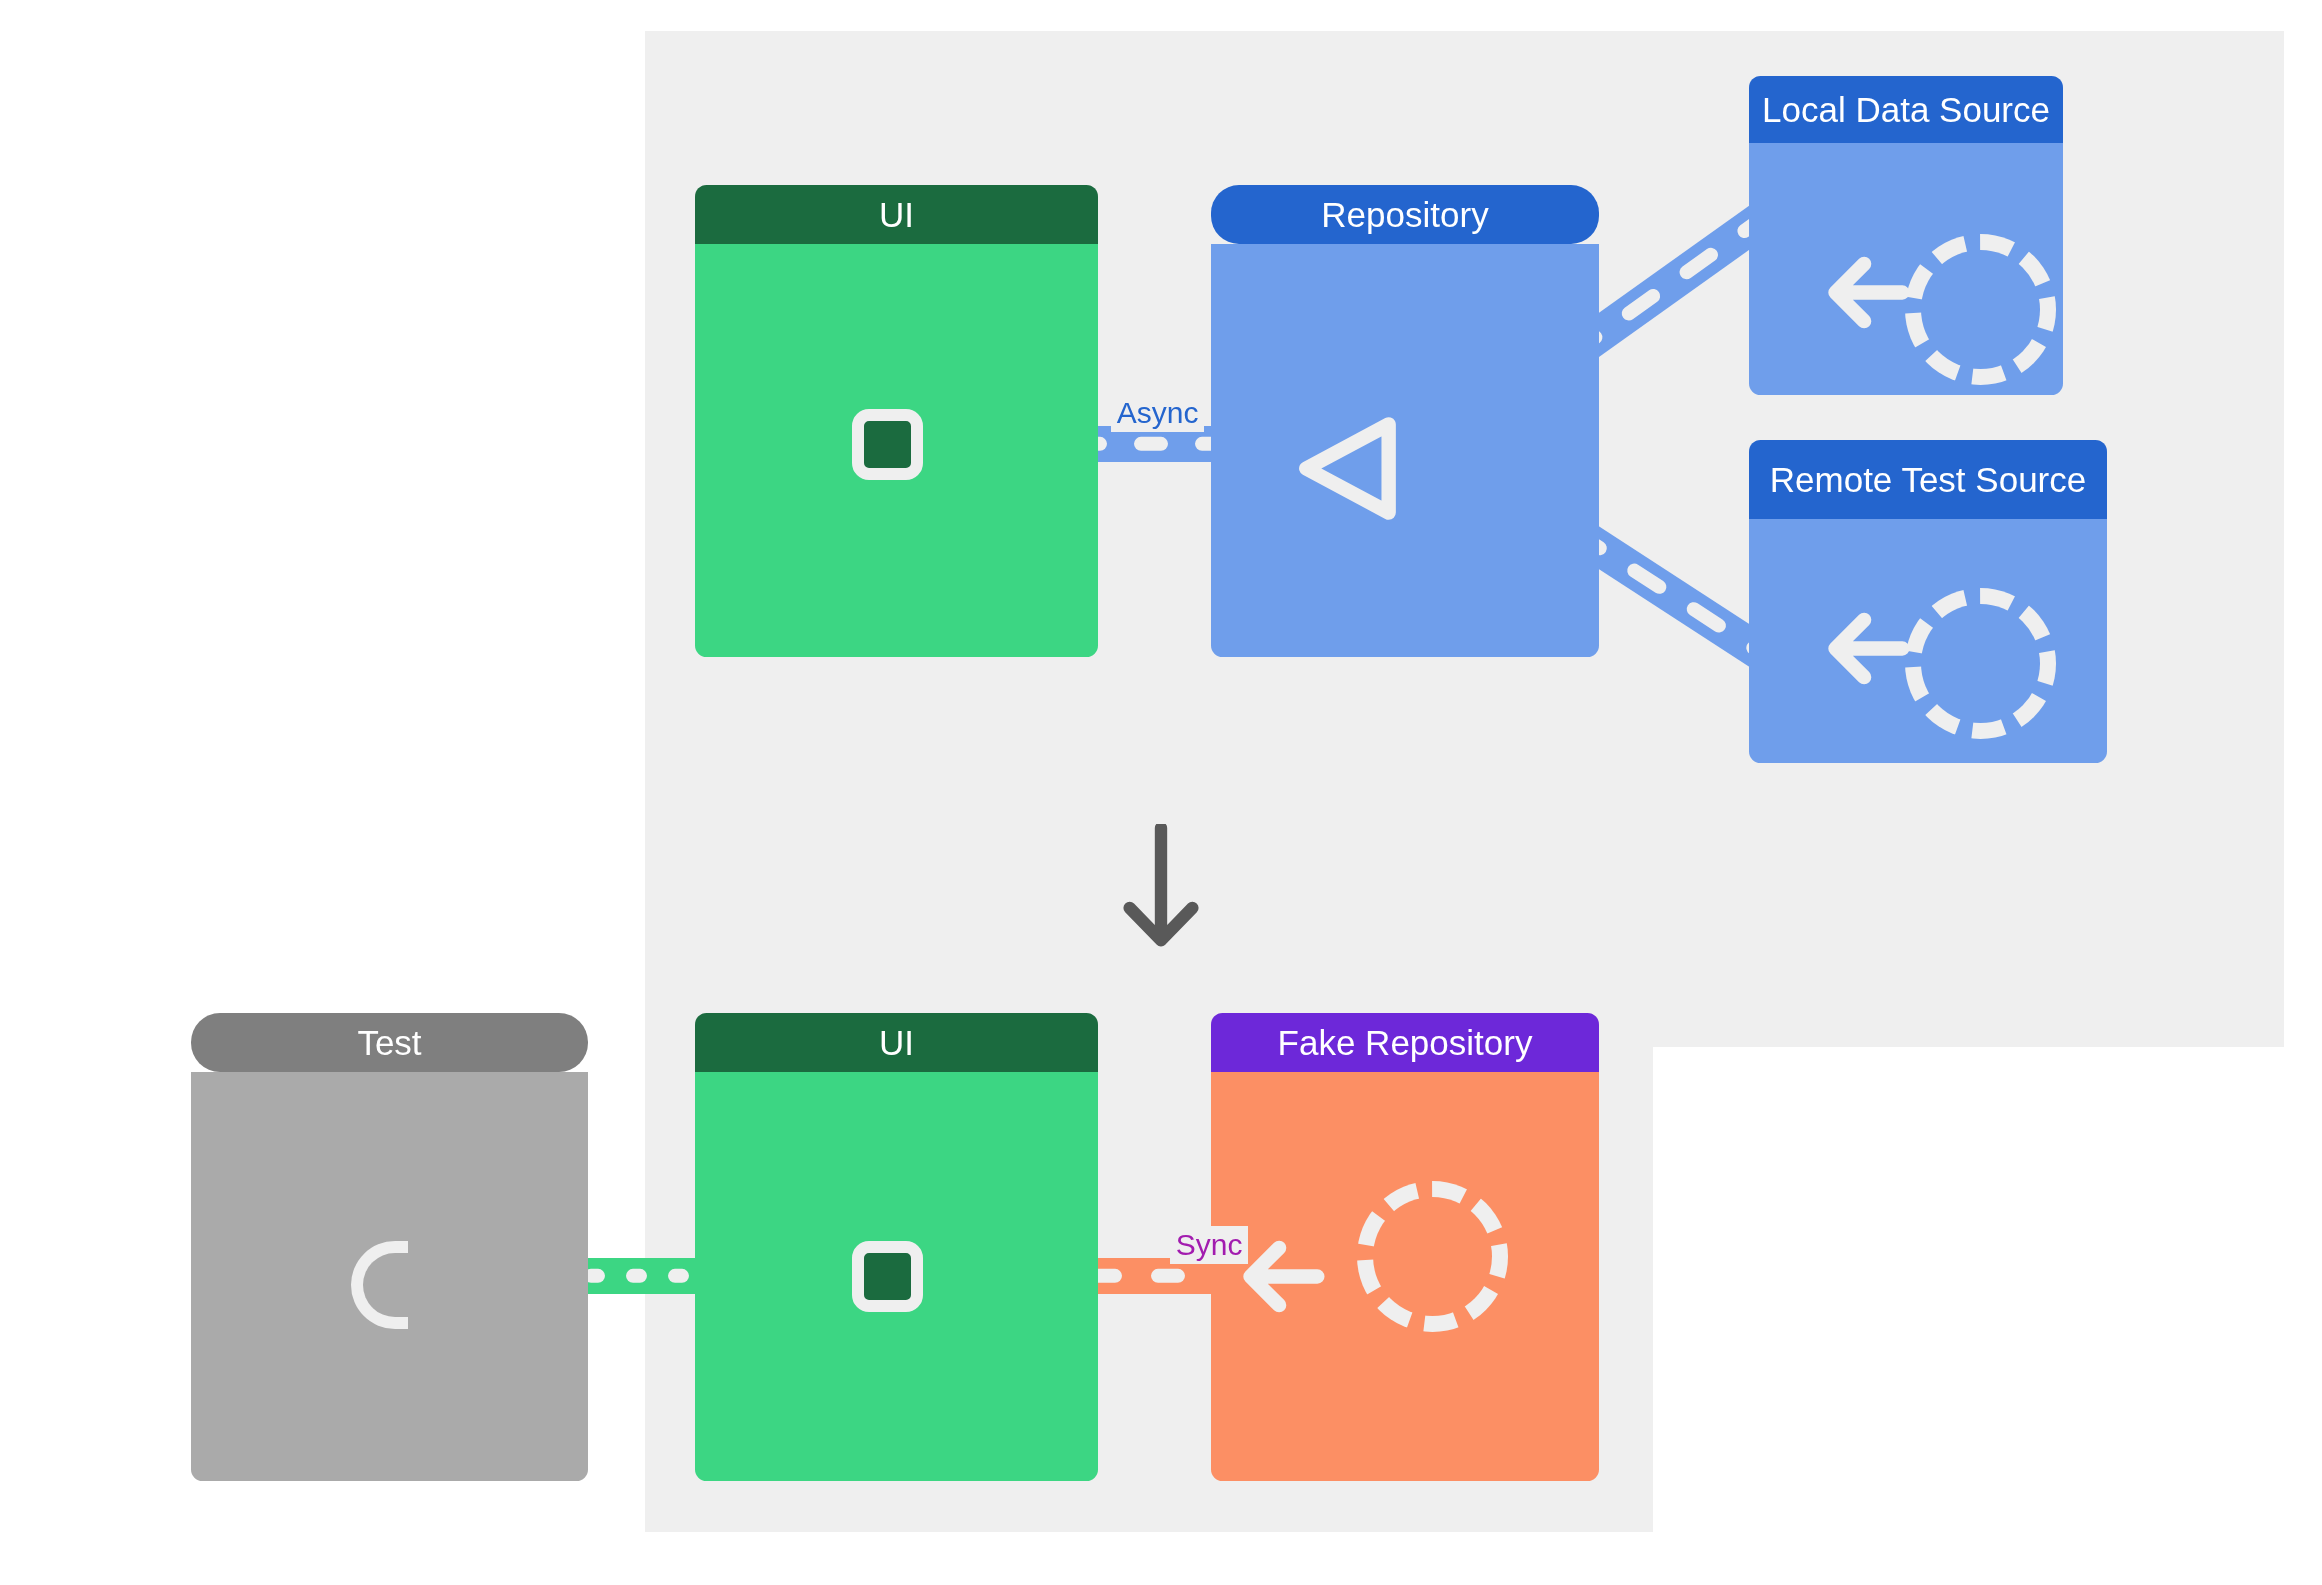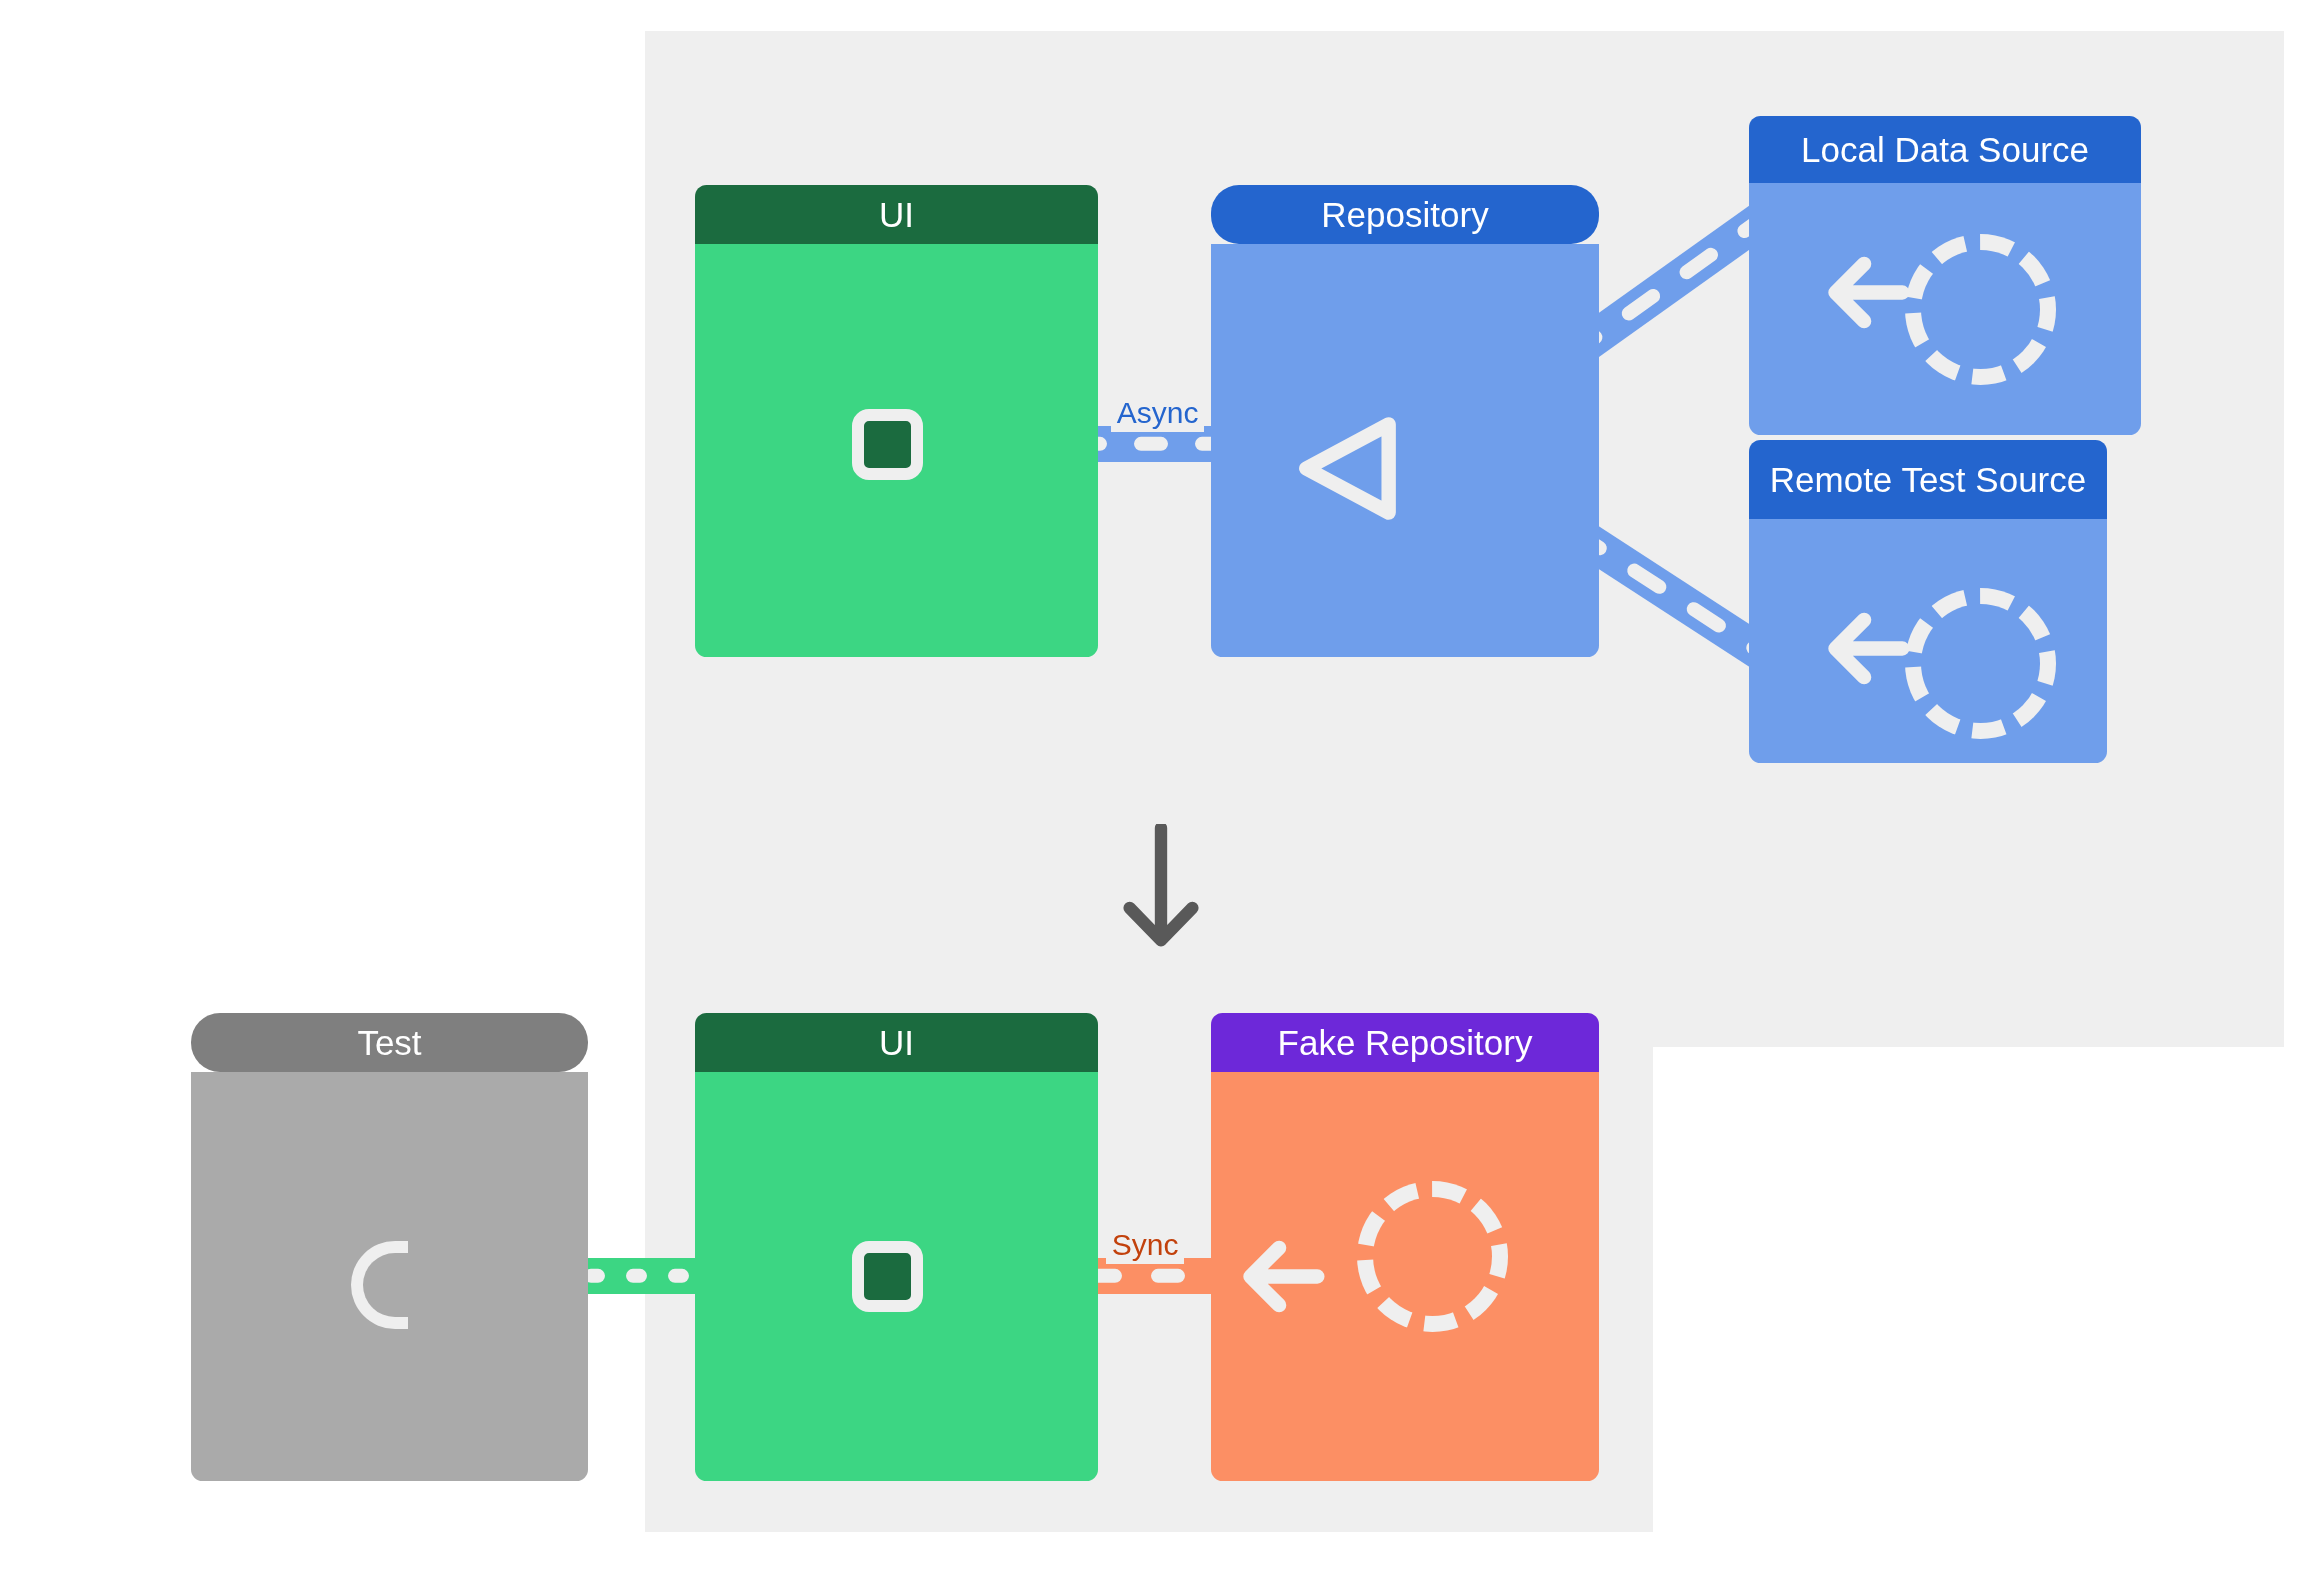--- a/index.html
+++ b/index.html
@@ -64,21 +64,21 @@
 
   
   #card-ui-prod        { left: 695px;  top: 185px; width: 403px; height: 472px; }
   #card-ui-prod   .card-header { height: 59px; }
   #card-ui-prod   .card-body   { height: 413px; }
 
   #card-repository     { left: 1211px; top: 185px; width: 388px; height: 472px; }
   #card-repository .card-header { height: 59px; border-radius: 28px; }
   #card-repository .card-body   { height: 413px; }
 
-  #card-local-ds       { left: 1749px; top: 76px;  width: 392px; height: 319px; margin-top: 40px; }
+  #card-local-ds       { left: 1749px; top: 76px;  width: 314px; height: 319px; }
   #card-local-ds  .card-header { height: 67px; }
   #card-local-ds  .card-body   { height: 252px; }
 
   #card-remote-ds      { left: 1749px; top: 440px; width: 358px; height: 323px; }
   #card-remote-ds .card-header { height: 79px; flex-direction: column; }
   #card-remote-ds .card-body   { height: 244px; }
 
   
   #card-test           { left: 191px;  top: 1013px; width: 397px; height: 468px; }
   #card-test      .card-header { height: 59px; }
@@ -168,21 +168,21 @@
   
   .edge-label {
     position: absolute;
     font-size: 30px;
     font-weight: normal;
     background: #efefef;
     padding: 1.9px 5.7px;
     white-space: nowrap;
   }
   #label-async { left: 1111px; top: 394px;  color: #2465ce; }
-  #label-sync  { left: 1106px; top: 1226px; color: #c2410c; }
+  #label-sync  { left: 1170px; top: 1226px; color: #a21caf; }
 </style>
 </head>
 <body>
 
 <div id="stage">
 
   <div class="panel" id="panel-production"></div>
 
   <div class="band-diag" style="left:1453px; top:421px; width:411px; transform: rotate(-35.5deg);">
     <div class="dash-row">

